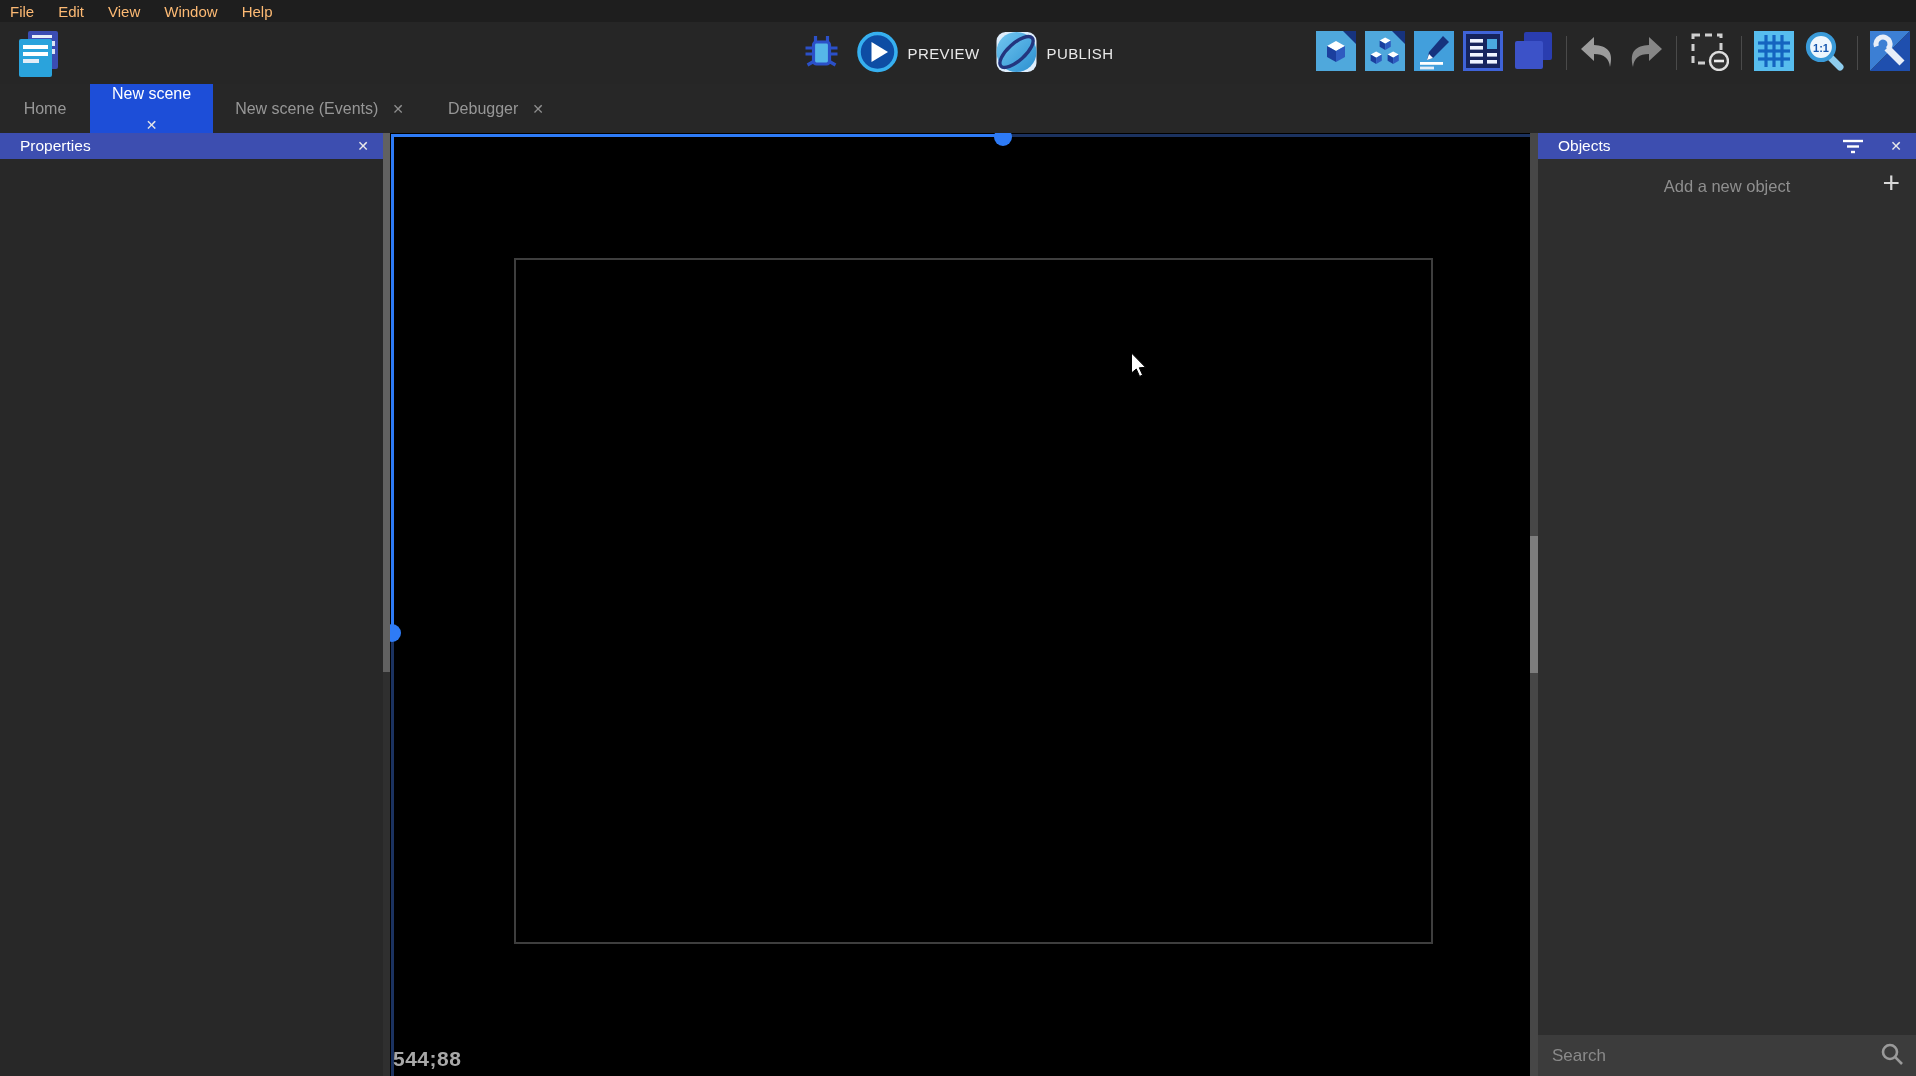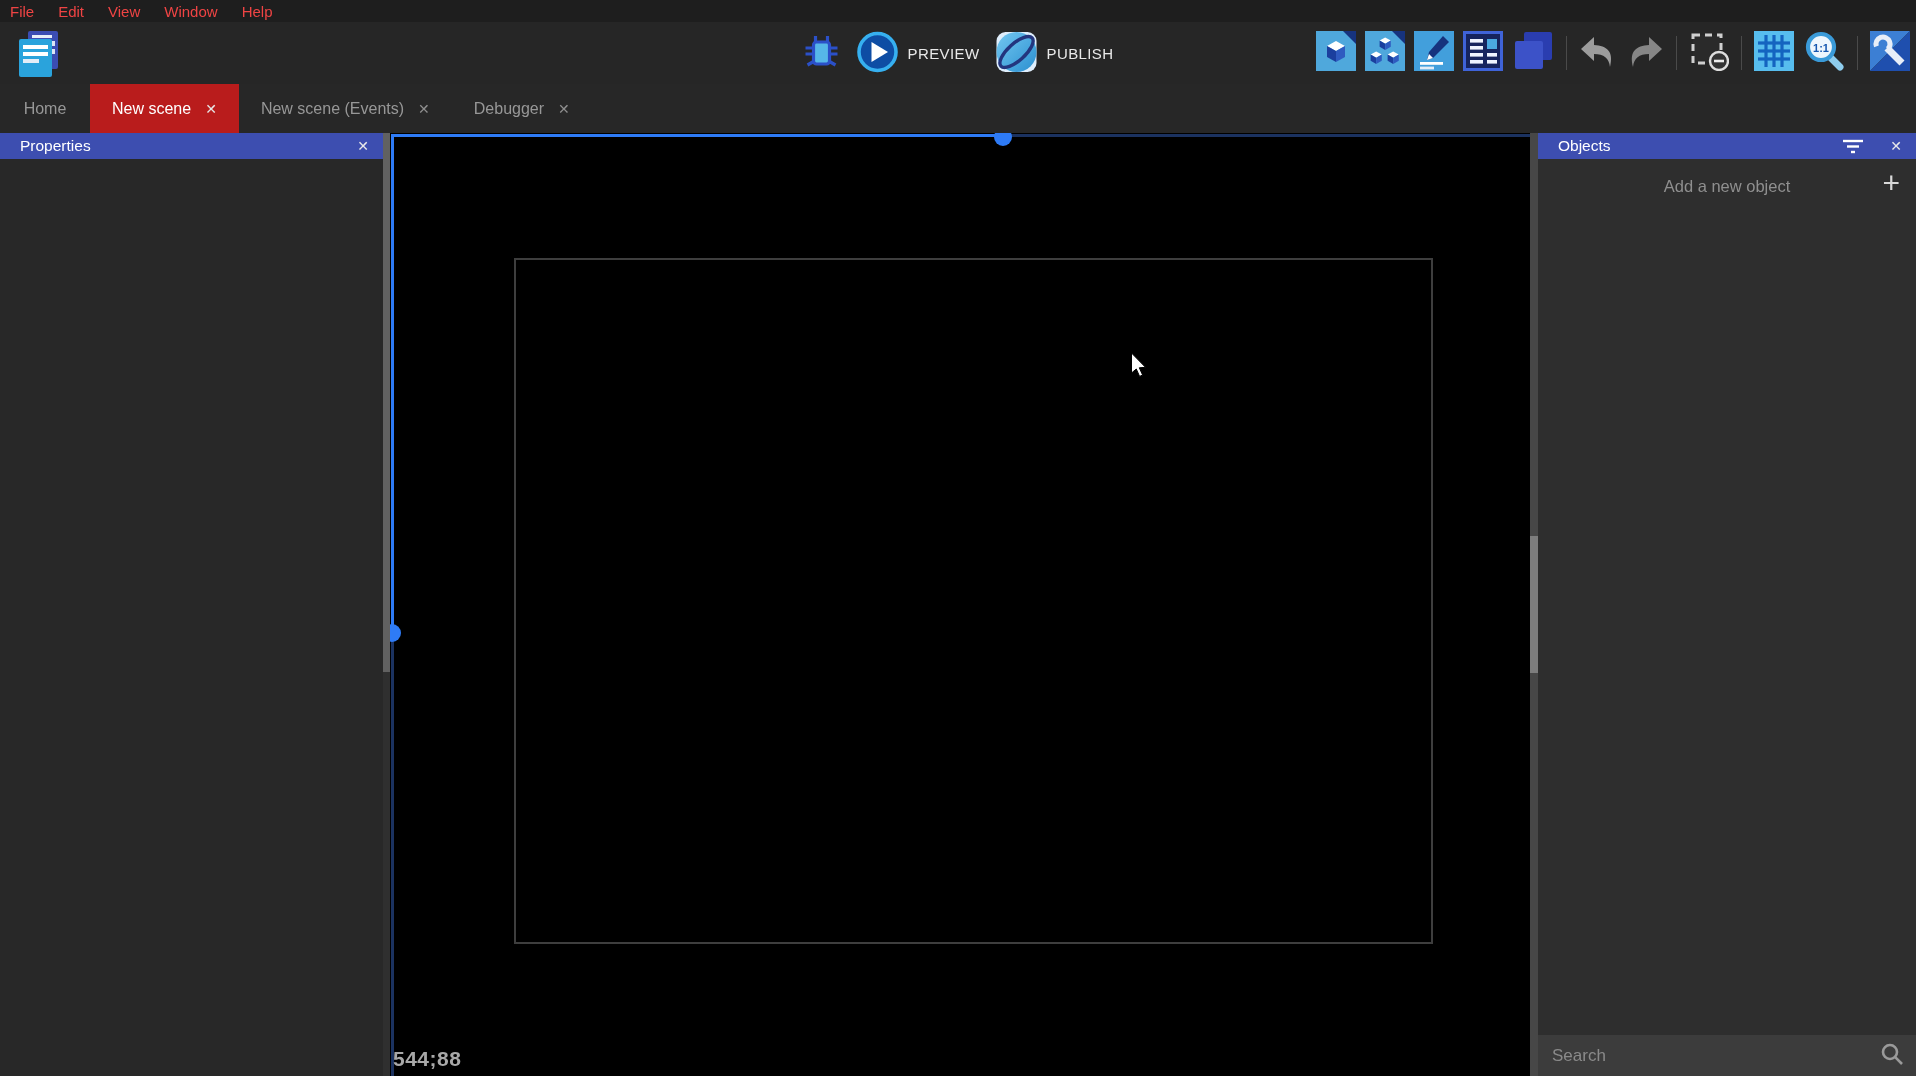--- a/index.html
+++ b/index.html
@@ -3,39 +3,39 @@
 <meta charset="utf-8">
 <style>
   * { margin:0; padding:0; box-sizing:border-box; }
   html,body { width:1916px; height:1076px; background:#000; overflow:hidden;
               font-family:"Liberation Sans", sans-serif; }
   .app { position:relative; width:1916px; height:1076px; background:#262626; }
 
   
   .menubar { height:22px; background:#1e1e1e; display:flex; align-items:center;
              padding-left:10px; gap:24px; }
-  .menu-item { color:#ef4444; font-size:15px; cursor:default; }
+  .menu-item { color:#fdba74; font-size:15px; cursor:default; }
 
   
   .toolbar { position:relative; height:62px; background:#262626; }
   .pm-icon { position:absolute; left:16px; top:7px; width:46px; height:50px; }
   .toolbar-center { position:absolute; left:50%; top:0; transform:translateX(-50%);
                     height:62px; display:flex; align-items:center; gap:16px; }
   .tb-btn { display:flex; align-items:center; gap:9px; cursor:pointer; }
   .tb-btn span { color:#e9e9e9; font-size:15px; letter-spacing:.4px; }
   .toolbar-right { position:absolute; right:6px; top:0; height:62px;
                    display:flex; align-items:center; gap:9px; }
   .tb-sep { width:1px; height:34px; background:#4a4a4a; margin:0 3px; }
 
   
   .tabbar { height:49px; background:#272727; display:flex; align-items:stretch; }
   .tab { display:flex; align-items:center; justify-content:center; gap:14px;
          padding:0 22px; color:#979797; font-size:16px; cursor:pointer; }
   .tab .tab-close { font-size:14px; color:#8f8f8f; }
-  .tab.active { background:#b91c1c; color:#ffffff; }
+  .tab.active { background:#1d4ed8; color:#ffffff;flex-direction:column; }
   .tab.active .tab-close { color:#e7e7e7; }
 
   
   .content { display:flex; height:943px; }
 
   .panel-header { height:26px; background:#3d4eb0; display:flex; align-items:center;
                   padding:0 20px; color:#fff; font-size:15.5px; position:relative; }
   .panel-header .hdr-close { position:absolute; right:14px; color:#eaeaea;
                              font-size:14px; cursor:pointer; }
 

